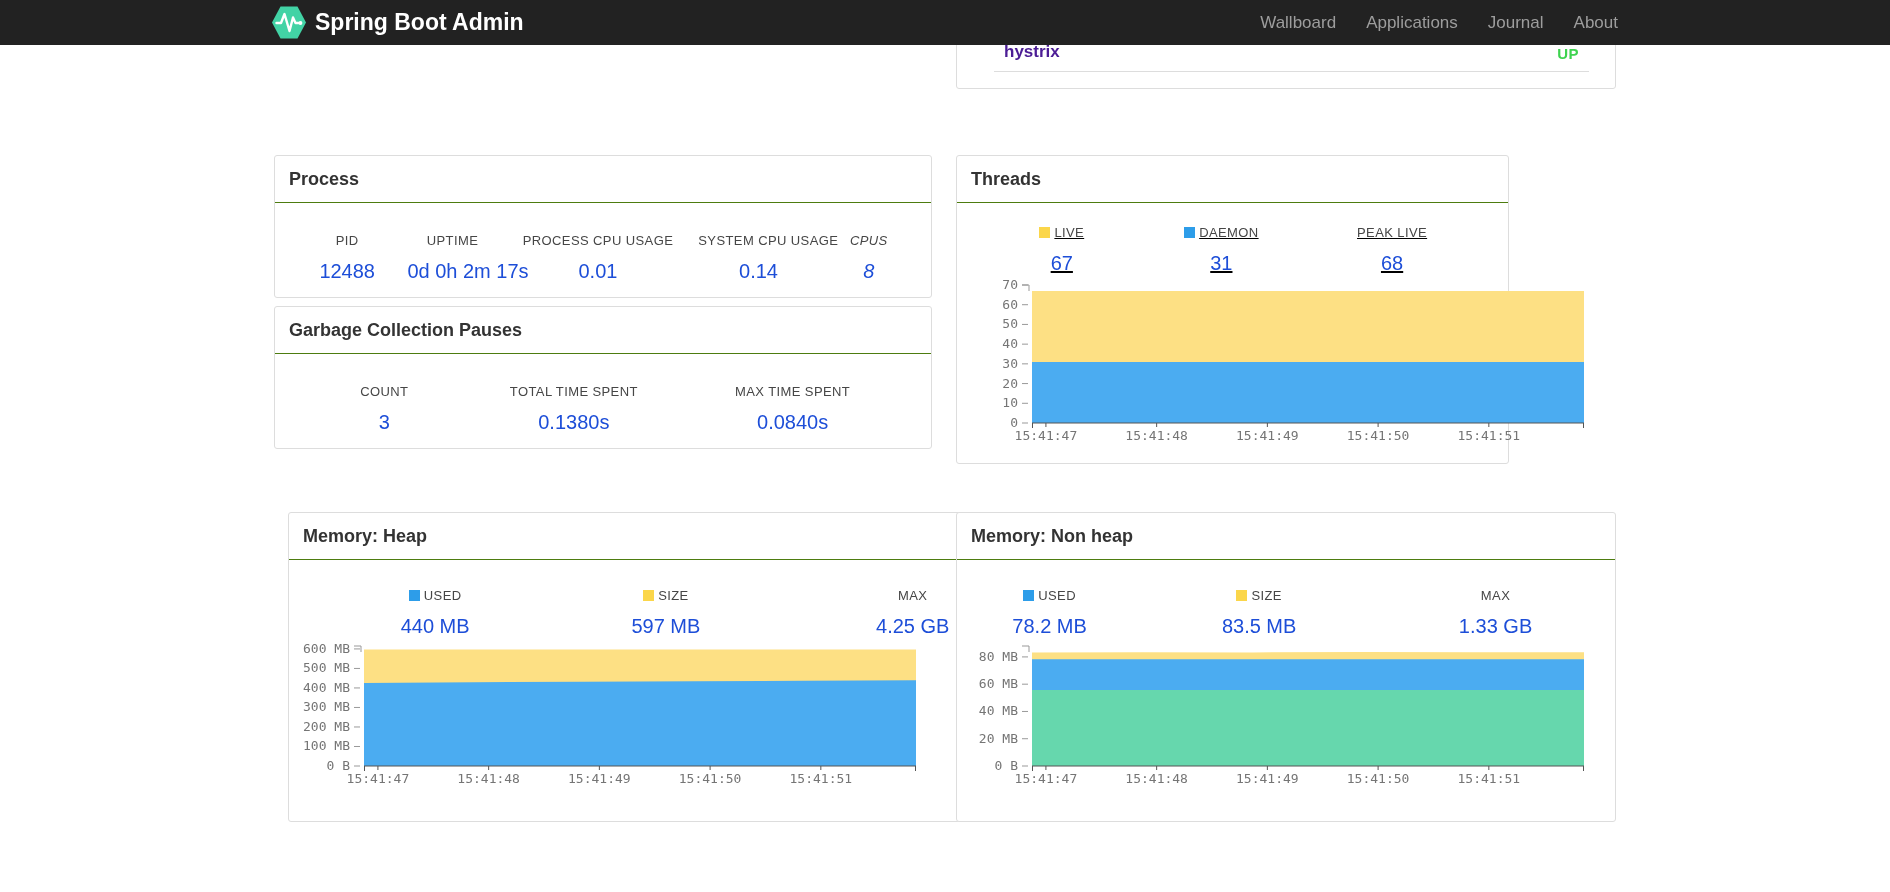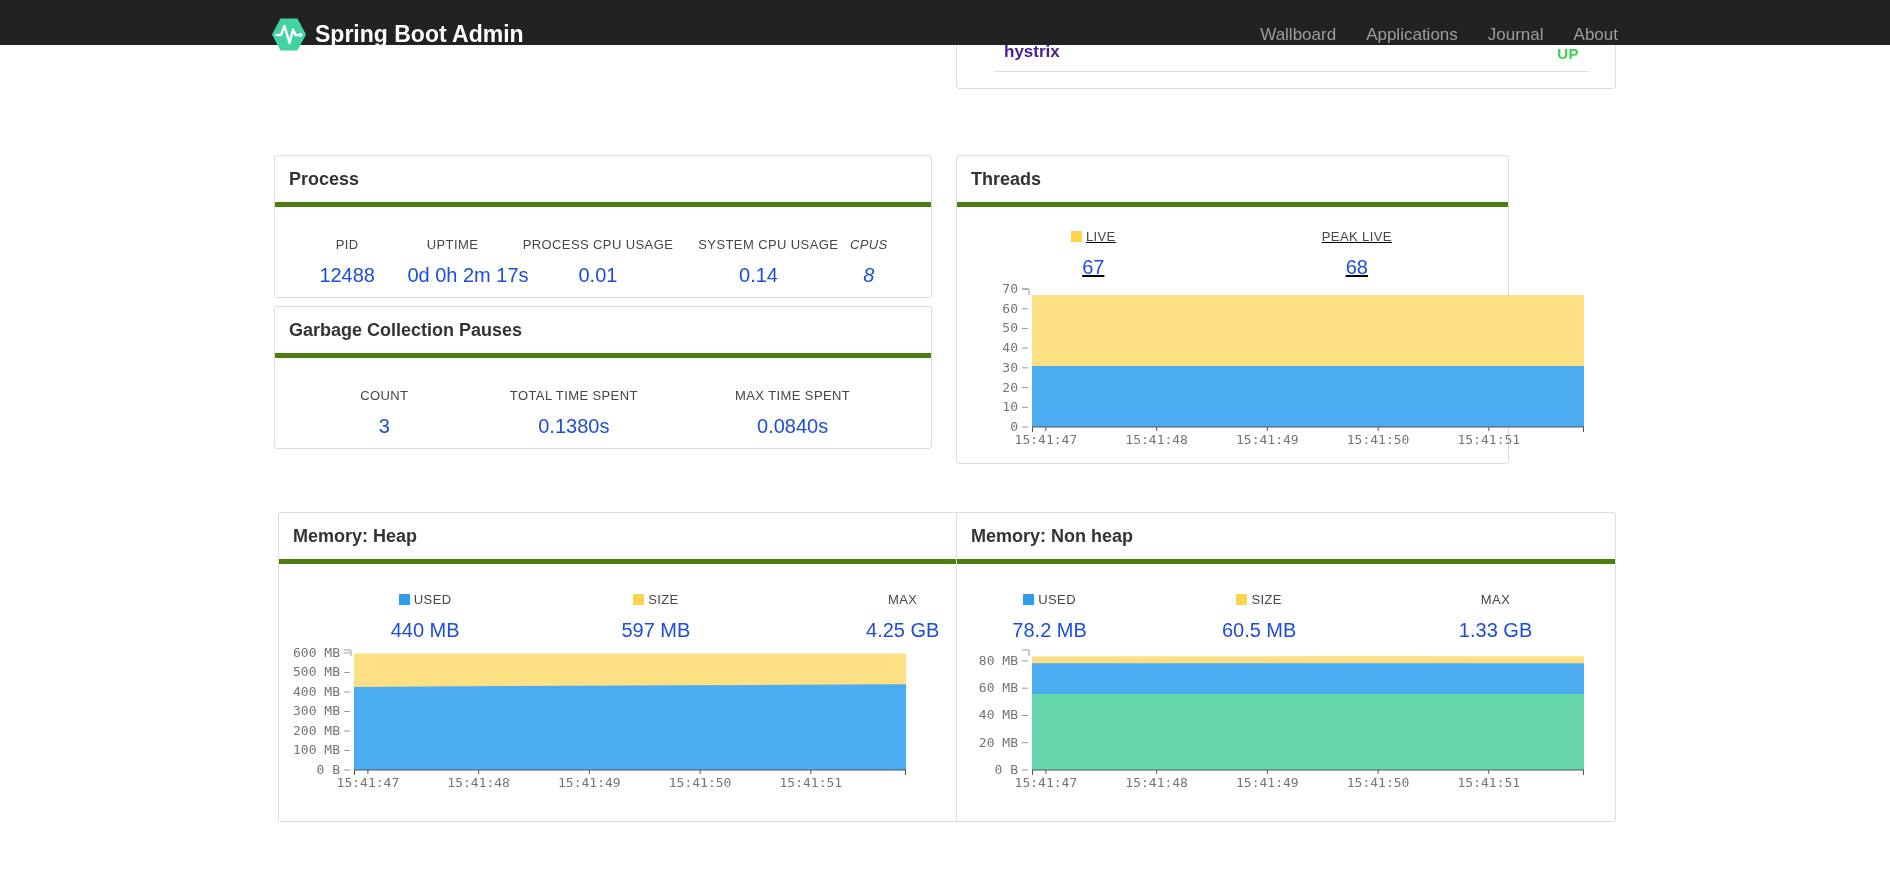--- a/index.html
+++ b/index.html
@@ -8,45 +8,45 @@
     background:#fff; font-family:"Liberation Sans", sans-serif;
     -webkit-font-smoothing:antialiased;
   }
 
   
   .navbar {
     position:absolute; top:0; left:0; right:0; height:45px;
     background:#222; z-index:20;
   }
   .nav-inner {
-    width:1346px; margin:12px auto; height:100%;
+    width:1346px; margin:0 auto; height:100%;
     display:flex; align-items:center; justify-content:space-between;
   }
   .brand { display:flex; align-items:center; gap:9px; color:#fff;
            font-size:23px; font-weight:bold; text-decoration:none; cursor:pointer; }
   .brand svg { display:block; }
   .nav-items { display:flex; list-style:none; margin:0; padding:0; }
   .nav-items li { color:#9d9d9d; font-size:17px; padding:0 15px; cursor:pointer; line-height:45px; }
   .nav-items li:last-child { padding-right:0; }
 
   
   .panel {
     position:absolute; background:#fff; border:1px solid #ddd;
     border-radius:3px; box-sizing:border-box;
   }
   .panel-title {
     padding:13px 14px 12px; font-size:18px; font-weight:bold; color:#333;
-    border-bottom:5px solid #4d7c0f; line-height:21px;
+    border-bottom:1px solid #4d7c0f; line-height:21px;
   }
 
   .p-app     { top:-62px;  left:956px; width:660px; height:151px; }
   .p-process { top:155px;  left:274px; width:658px; height:143px; }
   .p-gc      { top:306px;  left:274px; width:658px; height:143px; }
   .p-threads { top:155px;  left:956px; width:553px; height:309px; }
-  .p-heap    { top:512px;  left:278px; width:788px; height:310px; }
+  .p-heap    { top:512px;  left:288px; width:788px; height:310px; }
   .p-nonheap { top:512px;  left:956px; width:660px; height:310px; }
 
   
   .app-row {
     position:absolute; left:37px; right:26px; bottom:16px;
     padding:0 10px 9px; border-bottom:1px solid #ddd;
     display:flex; justify-content:space-between; align-items:flex-end; cursor:pointer;
   }
   .app-name   { font-size:17px; font-weight:bold; color:#4c1d95; }
   .app-status { font-size:15px; font-weight:bold; letter-spacing:0.5px; }
@@ -140,20 +140,24 @@
         </div>
       </div>
   </div>
 
   <div class="panel p-threads">
     <div class="panel-title">Threads</div>
     <div class="stats">
         <div class="stat" style="flex: 1.25 1 0%;">
           <div class="stat-label"><span class="swatch" style="background: rgb(251, 214, 74);"></span><span>LIVE</span></div>
           <div class="stat-value">67</div>
+        </div>
+        <div class="stat" style="flex: 0.9 1 0%;">
+          <div class="stat-label"><span class="swatch" style="background: rgb(45, 157, 233);"></span><span>DAEMON</span></div>
+          <div class="stat-value">31</div>
         </div>
         <div class="stat" style="flex: 1.4 1 0%;">
           <div class="stat-label"><span>PEAK LIVE</span></div>
           <div class="stat-value">68</div>
         </div>
       </div>
     <svg class="chart" width="645" height="172">
         <polygon points="75,148 75,15.914285714285711 185.4,15.914285714285711 295.8,15.914285714285711 406.2,15.914285714285711 516.6,15.914285714285711 627,15.914285714285711 627,148" fill="#fde084"></polygon>
         <polygon points="75,148 75,86.88571428571429 185.4,86.88571428571429 295.8,86.88571428571429 406.2,86.88571428571429 516.6,86.88571428571429 627,86.88571428571429 627,148" fill="#4bacf1"></polygon>
         <line x1="65" y1="148" x2="71" y2="148" stroke="#999" stroke-width="1"></line>
@@ -243,21 +247,21 @@
 
   <div class="panel p-nonheap">
     <div class="panel-title">Memory: Non heap</div>
     <div class="stats">
         <div class="stat" style="flex: 0.75 1 0%;">
           <div class="stat-label"><span class="swatch" style="background: rgb(45, 157, 233);"></span><span>USED</span></div>
           <div class="stat-value">78.2 MB</div>
         </div>
         <div class="stat" style="flex: 1.2 1 0%;">
           <div class="stat-label"><span class="swatch" style="background: rgb(251, 214, 74);"></span><span>SIZE</span></div>
-          <div class="stat-value">60.5 MB</div>
+          <div class="stat-value">83.5 MB</div>
         </div>
         <div class="stat" style="flex: 1 1 0%;">
           <div class="stat-label"><span>MAX</span></div>
           <div class="stat-value">1.33 GB</div>
         </div>
       </div>
     <svg class="chart" width="645" height="152">
         <polygon points="75,128 75,14.545454545454547 185.4,14.13636363636364 295.8,14.40909090909092 406.2,14 516.6,14.13636363636364 627,14.13636363636364 627,128" fill="#fde084"></polygon>
         <polygon points="75,128 75,21.36363636363636 185.4,21.36363636363636 295.8,21.36363636363636 406.2,21.36363636363636 516.6,21.36363636363636 627,21.36363636363636 627,128" fill="#4bacf1"></polygon>
         <polygon points="75,128 75,52.04545454545455 185.4,52.04545454545455 295.8,52.04545454545455 406.2,52.04545454545455 516.6,52.04545454545455 627,52.04545454545455 627,128" fill="#66d7ad"></polygon>

